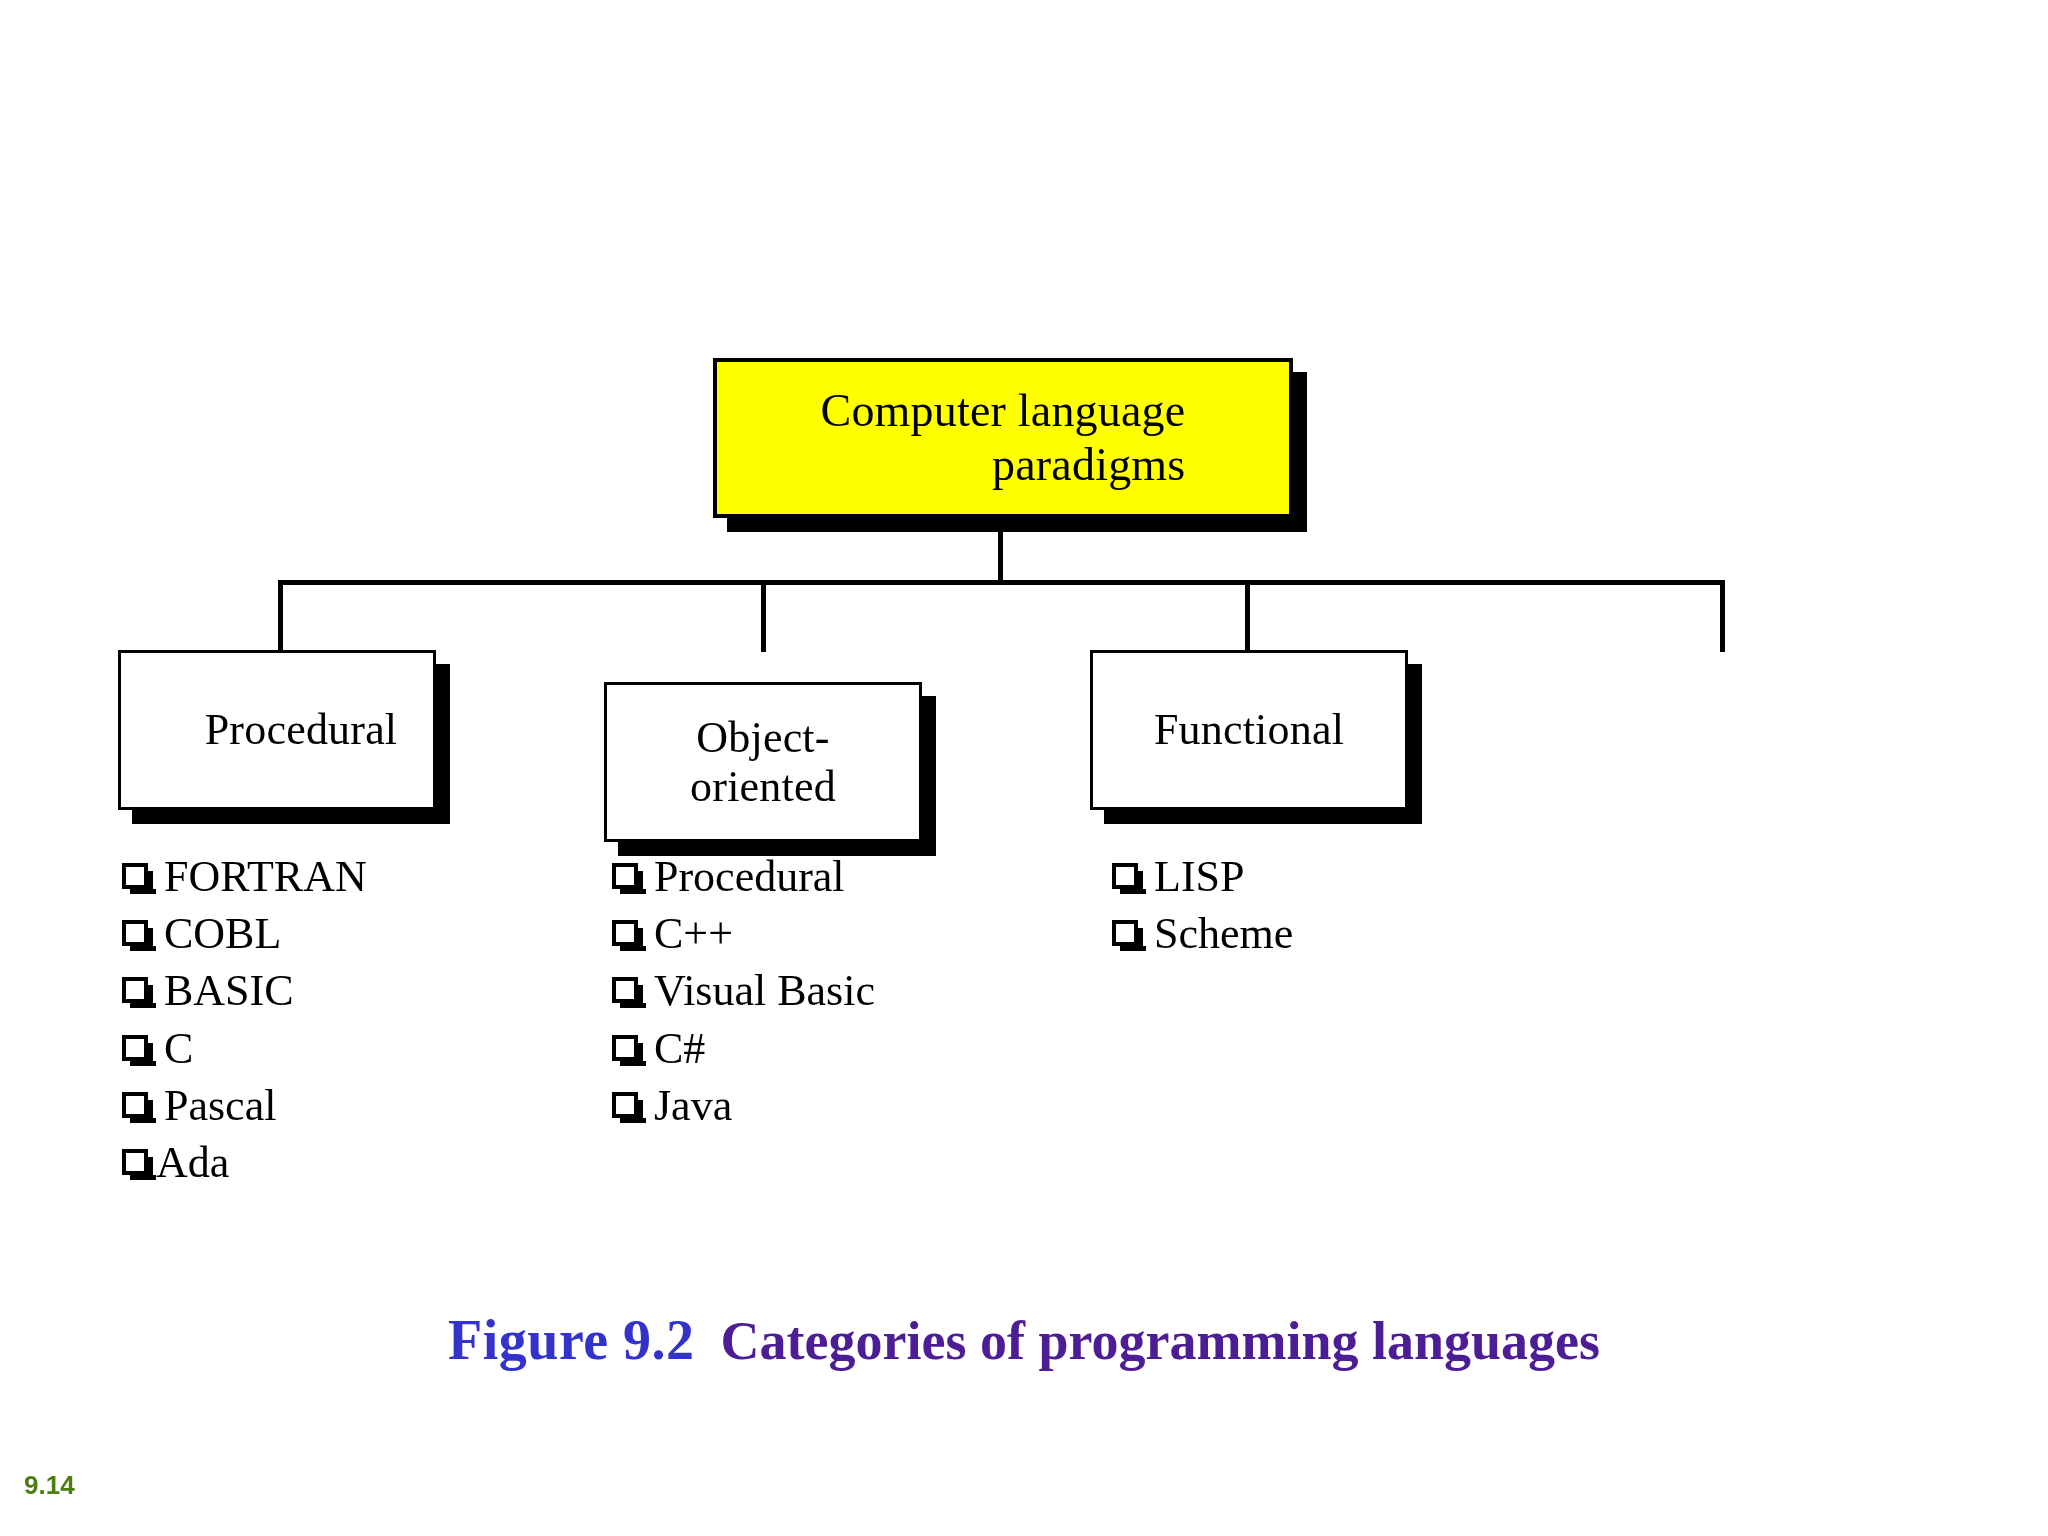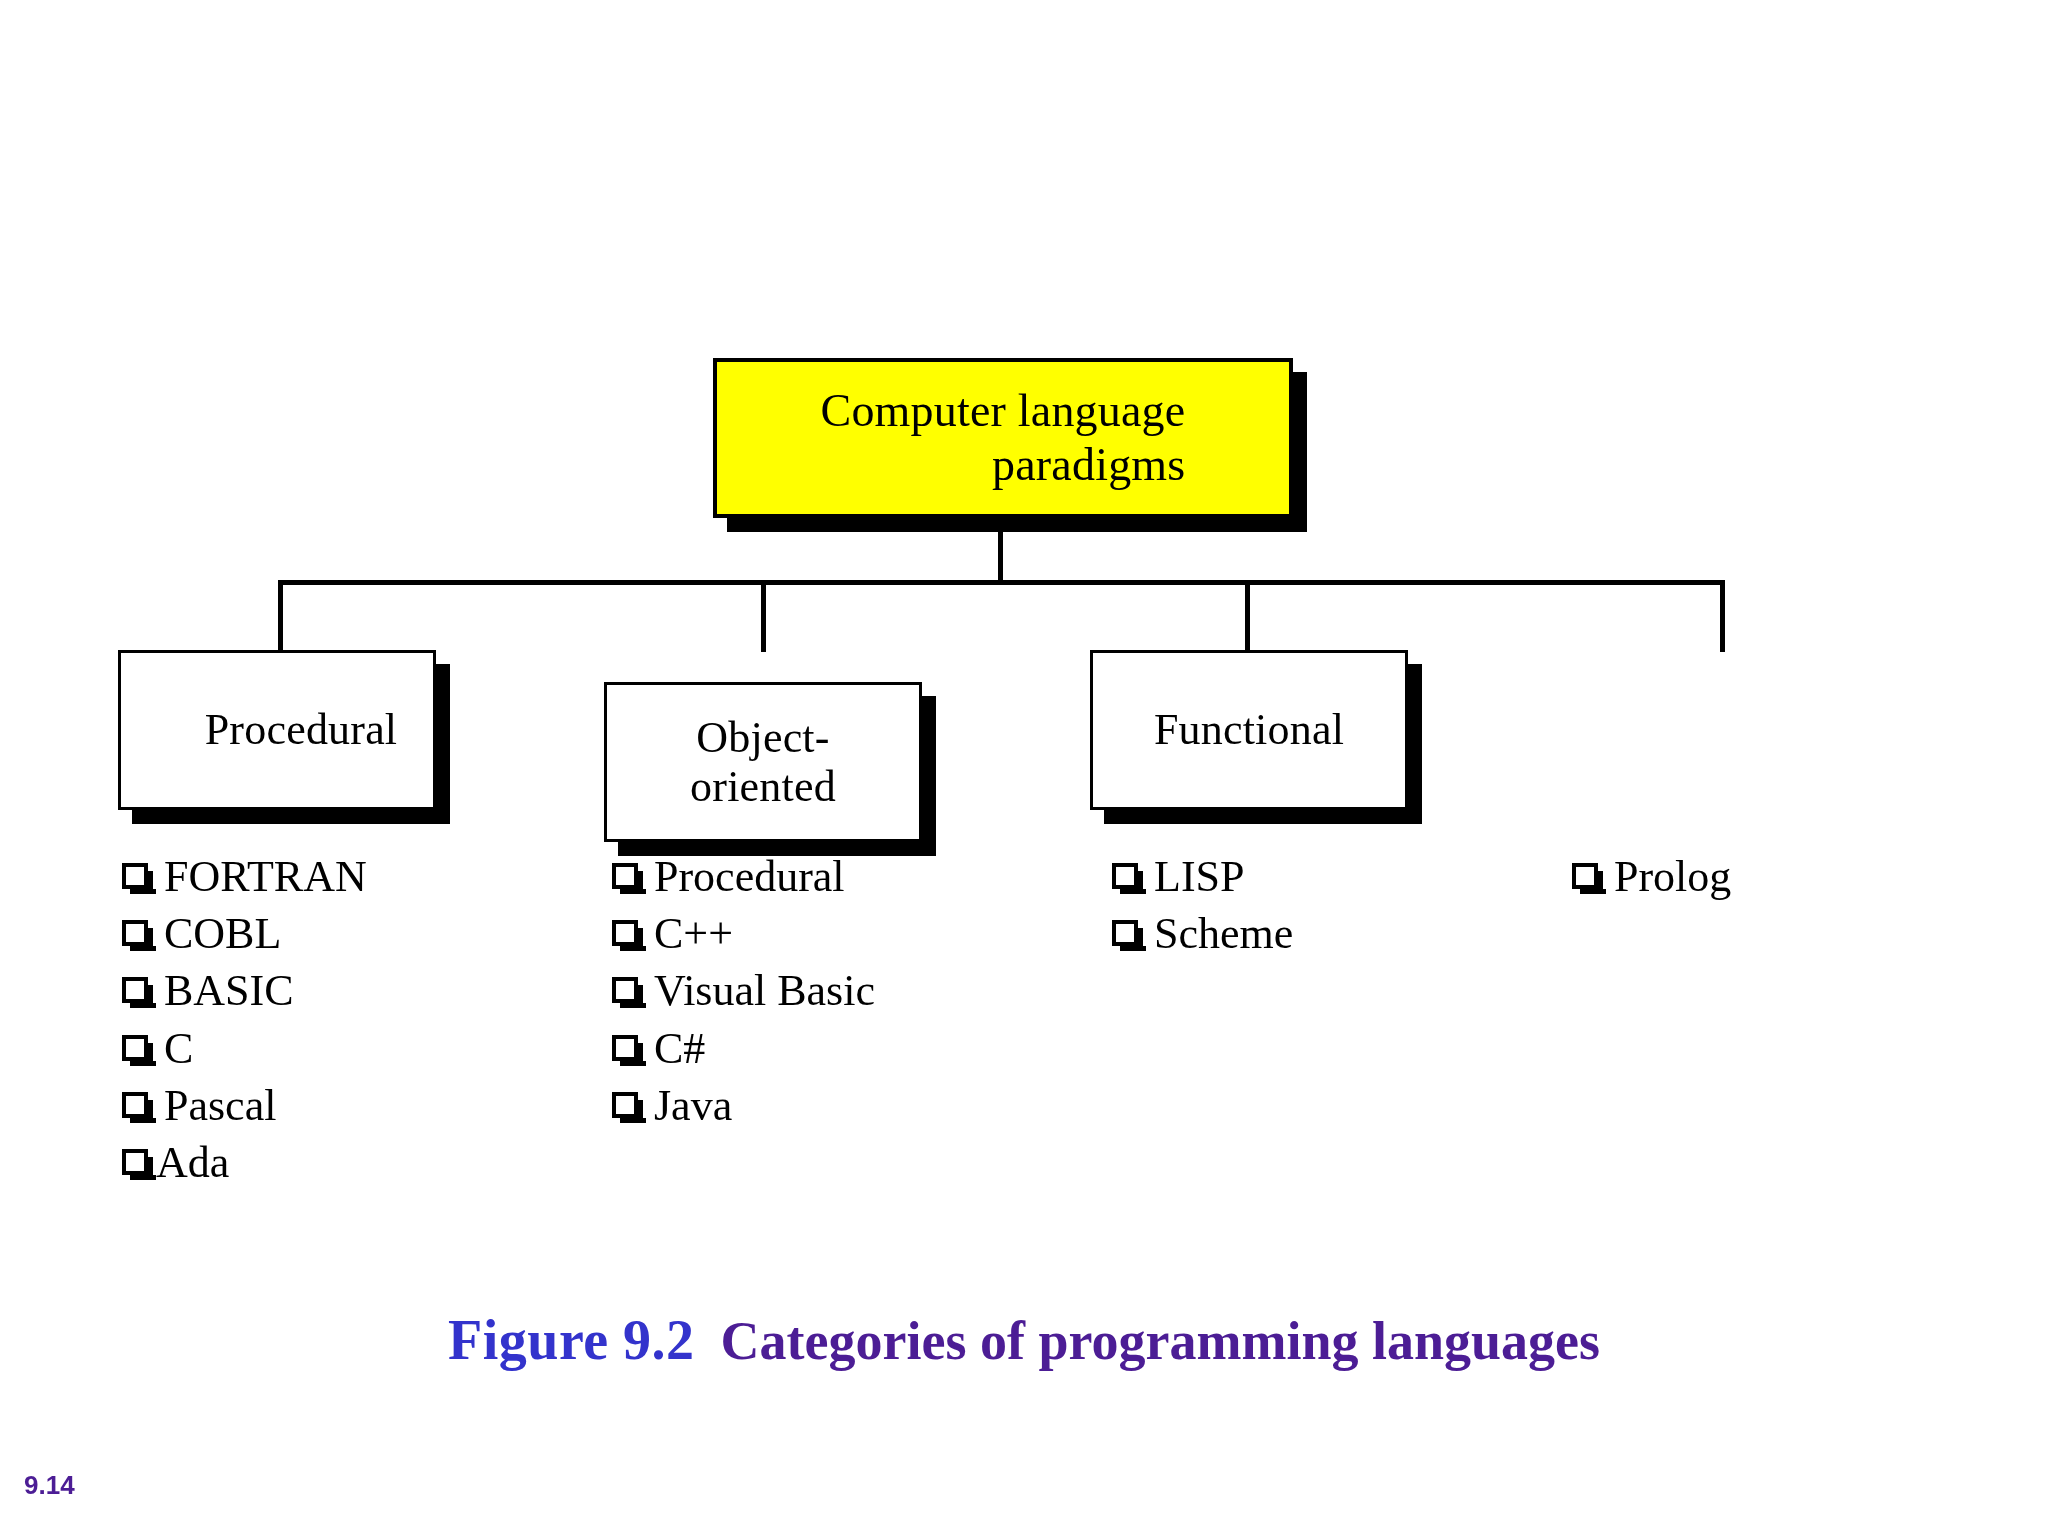--- a/index.html
+++ b/index.html
@@ -152,21 +152,21 @@
   }
 
   
   #slide-number {
     position: absolute;
     left: 24px;
     top: 1470px;
     font-family: "Liberation Sans", "DejaVu Sans", sans-serif;
     font-weight: bold;
     font-size: 26px;
-    color: #4c1d95;
+    color: #4d7c0f;
   }
 </style>
 </head>
 <body style="background: rgb(255, 255, 255);">
 
 <div id="stage">
 
   <div class="node" id="root-node" style="background: rgb(255, 255, 0); border-color: rgb(0, 0, 0); color: rgb(0, 0, 0); text-align: right;">
     <span class="node-label">Computer language
 paradigms</span>
@@ -241,26 +241,20 @@
   <ul class="lang-list" id="lang-list-2">
       <li class="lang-item">
         <span class="bullet-box"></span>
         <span class="lang-text">LISP</span>
       </li>
       <li class="lang-item">
         <span class="bullet-box"></span>
         <span class="lang-text">Scheme</span>
       </li>
     </ul>
-  <ul class="lang-list" id="lang-list-3">
-      <li class="lang-item">
-        <span class="bullet-box"></span>
-        <span class="lang-text">Prolog</span>
-      </li>
-    </ul>
 
   <div id="caption">
     <span id="caption-figure" style="color: rgb(51, 51, 204);">Figure 9.2</span><span id="caption-text" style="color: #4c1d95;">Categories of programming languages</span>
   </div>
 
   <div id="slide-number">9.14</div>
 
 </div>
 
 </body></html>

